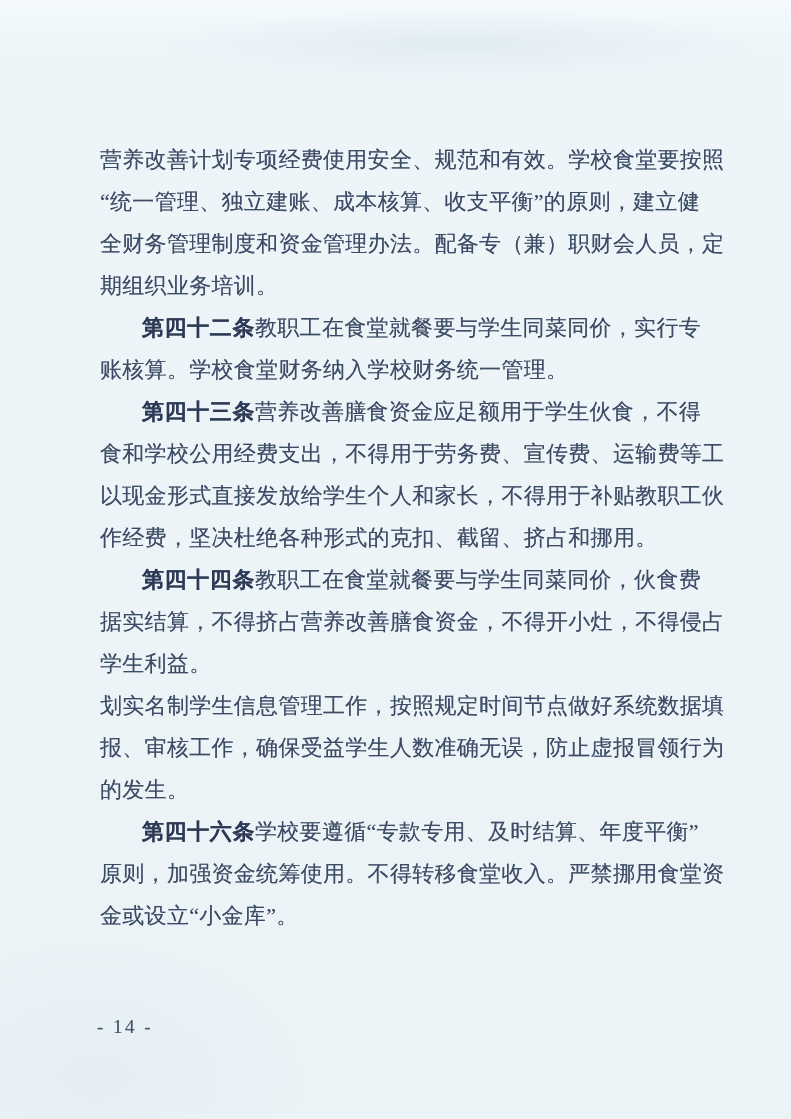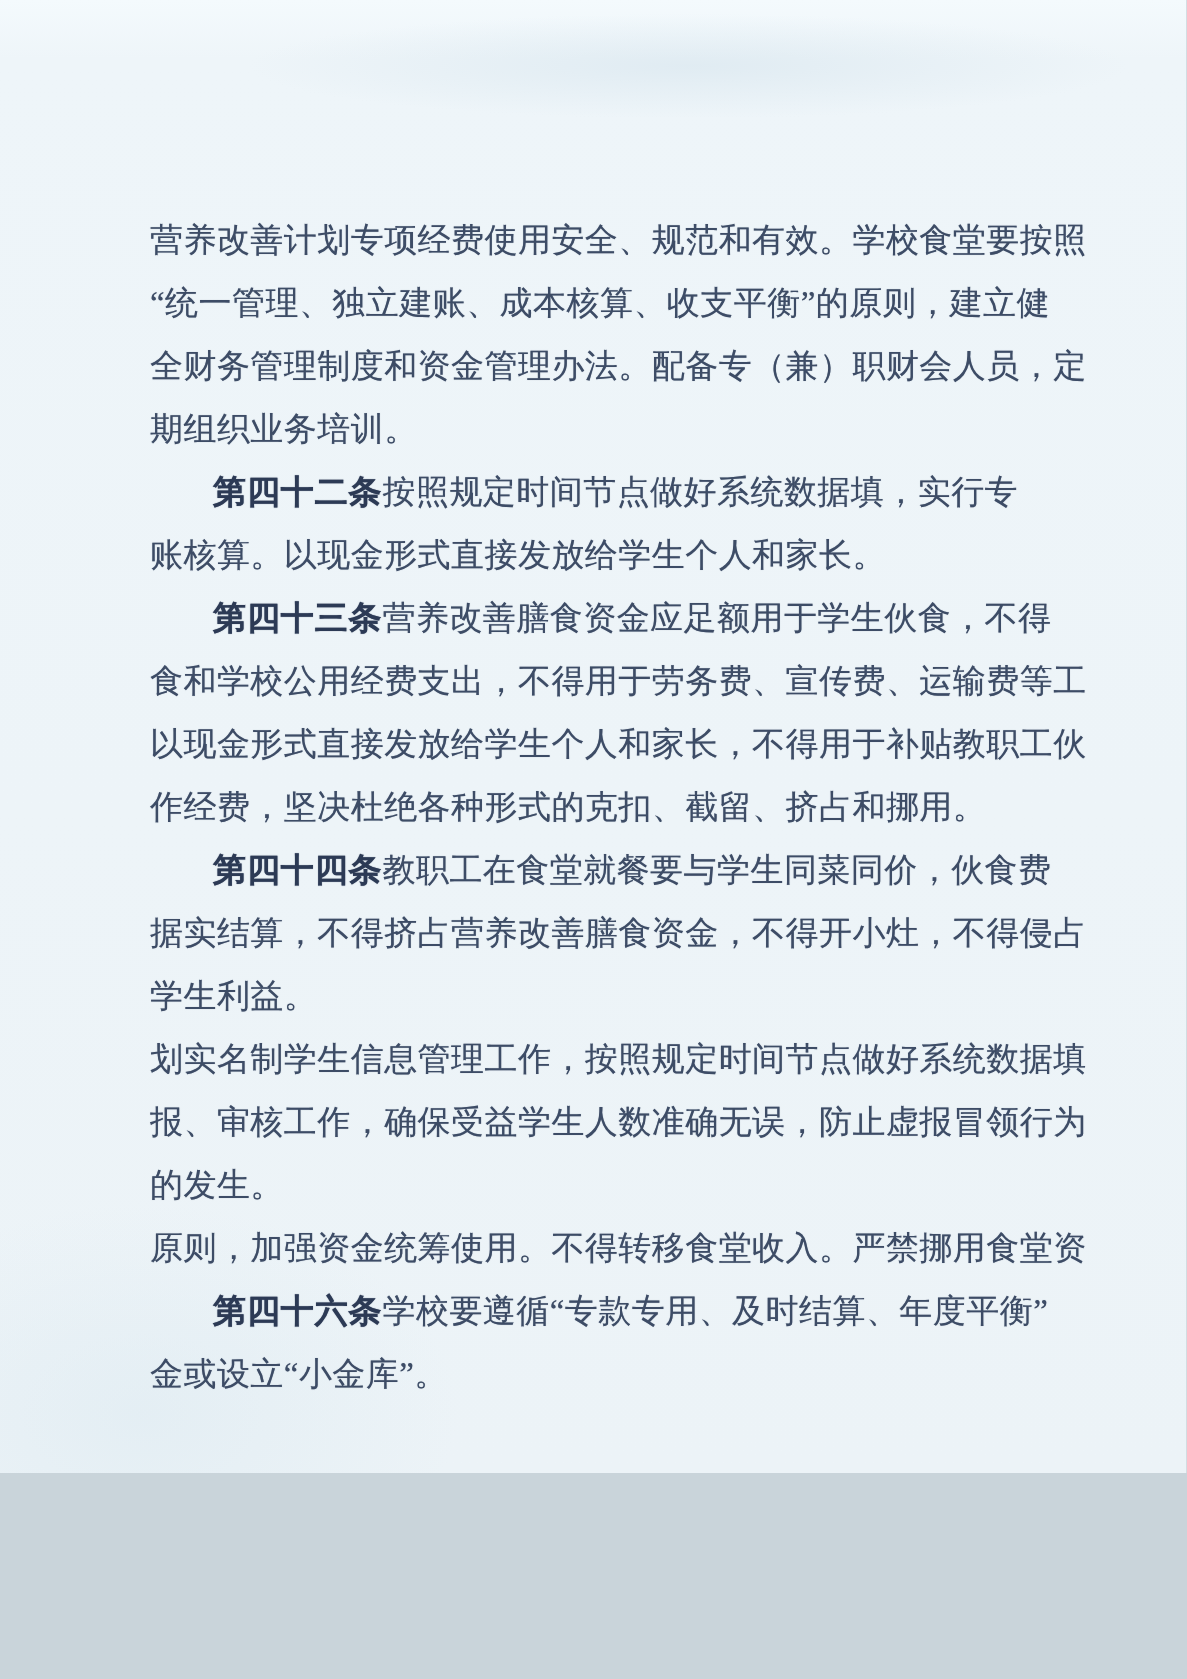--- a/index.html
+++ b/index.html
@@ -3,21 +3,21 @@
 <meta charset="utf-8">
 <style>
   html, body {
     margin: 0;
     padding: 0;
     background: #c9d4da;
   }
   .page {
     position: relative;
     width: 791px;
-    height: 982px;
+    height: 1119px;
     margin: 0 auto;
     overflow: hidden;
     background:
       radial-gradient(ellipse 420px 50px at 58% 44px, rgba(203,221,232,0.40), rgba(203,221,232,0) 70%),
       radial-gradient(ellipse 300px 200px at 12% 96%, rgba(221,234,241,0.55), rgba(221,234,241,0) 70%),
       linear-gradient(180deg, #f4fafd 0%, #eef5f9 4%, #edf4f8 55%, #ecf3f7 100%);
     font-family: "Liberation Serif", serif;
   }
   .doc-body {
     position: absolute;
@@ -60,44 +60,44 @@
 <div class="page">
 
   <div class="doc-body">
 
     <div class="text-line"><span>营养改善计划专项经费使用安全、规范和有效。学校食堂要按照</span></div>
     <div class="text-line"><span>“统一管理、独立建账、成本核算、收支平衡”的原则，建立健</span></div>
     <div class="text-line"><span>全财务管理制度和资金管理办法。配备专（兼）职财会人员，定</span></div>
     <div class="text-line"><span>期组织业务培训。</span></div>
 
     <div class="text-line indent">
-      <span class="article-head">第四十二条</span><span>按照规定时间节点做好系统数据填，实行专</span>
+      <span class="article-head">第四十二条</span><span>教职工在食堂就餐要与学生同菜同价，实行专</span>
     </div>
-    <div class="text-line"><span>账核算。以现金形式直接发放给学生个人和家长。</span></div>
+    <div class="text-line"><span>账核算。学校食堂财务纳入学校财务统一管理。</span></div>
 
     <div class="text-line indent">
       <span class="article-head">第四十三条</span><span>营养改善膳食资金应足额用于学生伙食，不得</span>
     </div>
     <div class="text-line"><span>食和学校公用经费支出，不得用于劳务费、宣传费、运输费等工</span></div>
     <div class="text-line"><span>以现金形式直接发放给学生个人和家长，不得用于补贴教职工伙</span></div>
     <div class="text-line"><span>作经费，坚决杜绝各种形式的克扣、截留、挤占和挪用。</span></div>
 
     <div class="text-line indent">
       <span class="article-head">第四十四条</span><span>教职工在食堂就餐要与学生同菜同价，伙食费</span>
     </div>
     <div class="text-line"><span>据实结算，不得挤占营养改善膳食资金，不得开小灶，不得侵占</span></div>
     <div class="text-line"><span>学生利益。</span></div>
 
     <div class="text-line"><span>划实名制学生信息管理工作，按照规定时间节点做好系统数据填</span></div>
     <div class="text-line"><span>报、审核工作，确保受益学生人数准确无误，防止虚报冒领行为</span></div>
     <div class="text-line"><span>的发生。</span></div>
 
-    <div class="text-line"><span>原则，加强资金统筹使用。不得转移食堂收入。严禁挪用食堂资</span></div>
     <div class="text-line indent">
       <span class="article-head">第四十六条</span><span>学校要遵循“专款专用、及时结算、年度平衡”</span>
     </div>
+    <div class="text-line"><span>原则，加强资金统筹使用。不得转移食堂收入。严禁挪用食堂资</span></div>
     <div class="text-line"><span>金或设立“小金库”。</span></div>
 
   </div>
 
   <div class="page-number">- 14 -</div>
 
 </div>
 
 </body></html>

